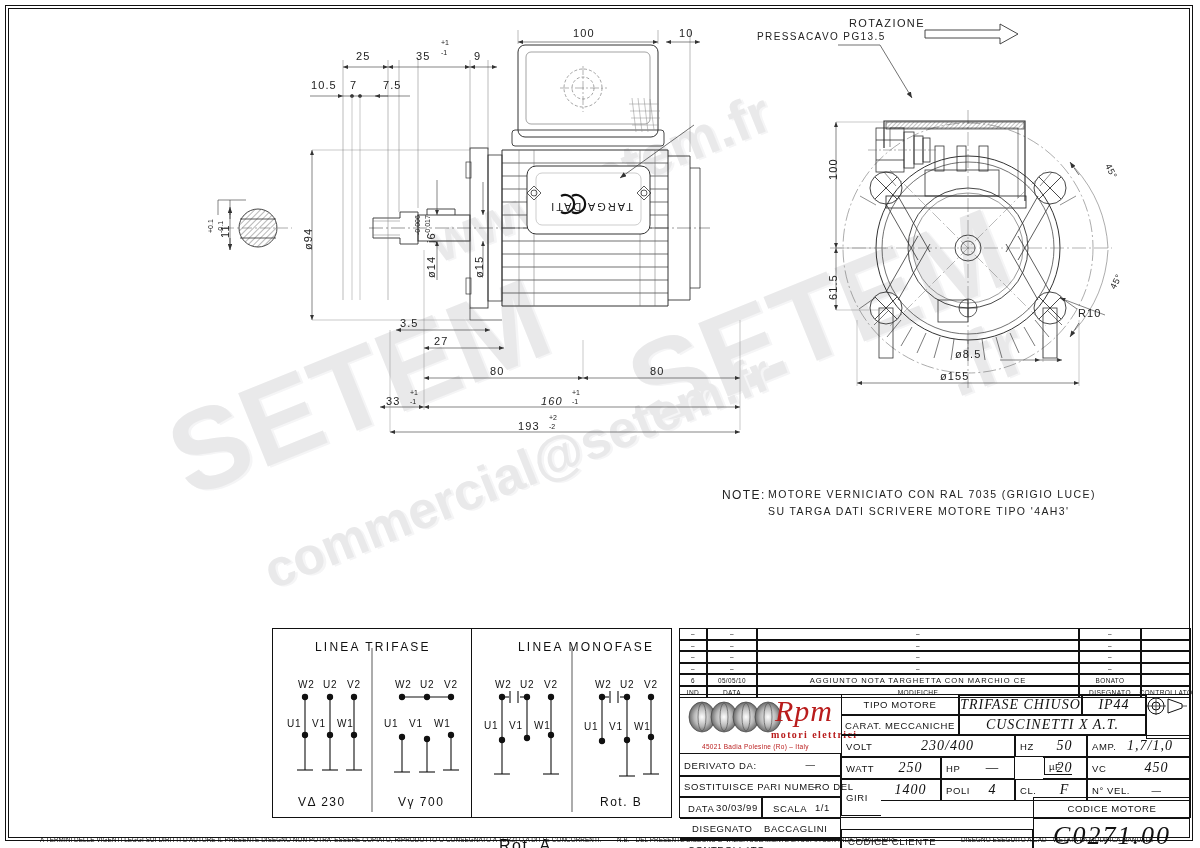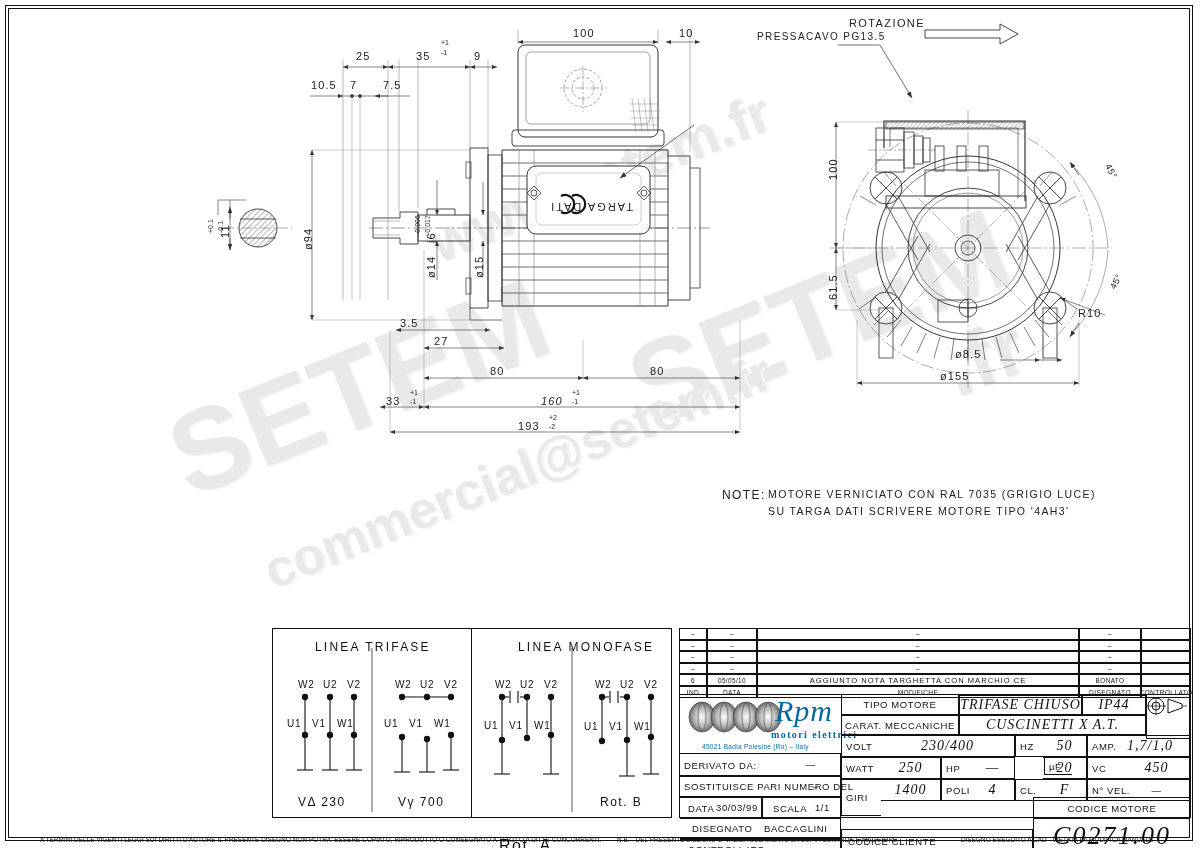--- a/index.html
+++ b/index.html
@@ -52,21 +52,21 @@
   .wterm{position:absolute;font-size:10px;letter-spacing:.8px;color:#111;white-space:nowrap;}
   .footer{
     position:absolute;font-size:6.3px;letter-spacing:.1px;color:#111;white-space:nowrap;
   }
   .note{position:absolute;font-size:11px;letter-spacing:1.4px;color:#222;white-space:nowrap;}
   .callout{
     position:absolute;border:0.8px solid #111;box-sizing:border-box;
     font-size:9px;letter-spacing:1px;color:#111;line-height:1.45;
     padding:3px 5px;background:#fff;
   }
-  .logoTxt{position:absolute;white-space:nowrap;color:#0369a1;}
+  .logoTxt{position:absolute;white-space:nowrap;color:#b91c1c;}
   .rpm{font-family:"Liberation Serif", serif;font-style:italic;font-size:30px;letter-spacing:1px;}
   .rpmsub{font-family:"Liberation Serif", serif;font-weight:bold;font-size:10px;letter-spacing:1.4px;}
   .rpmadr{font-size:6.5px;letter-spacing:.3px;}
 </style>
 </head>
 <body>
 
 <div id="sheet">
 
   <div class="frame"></div>

